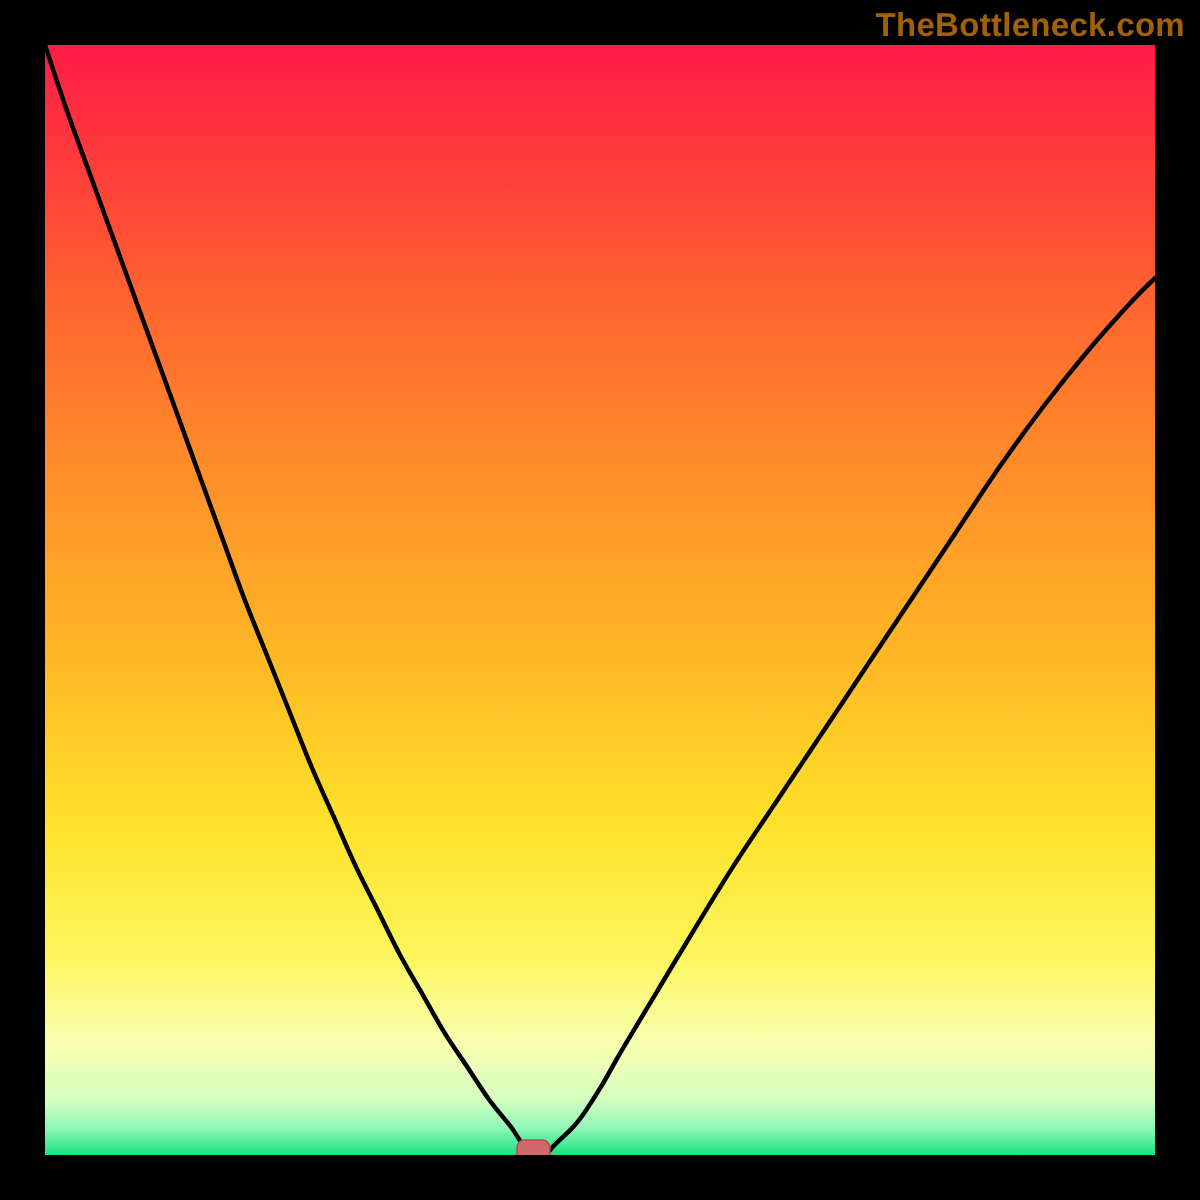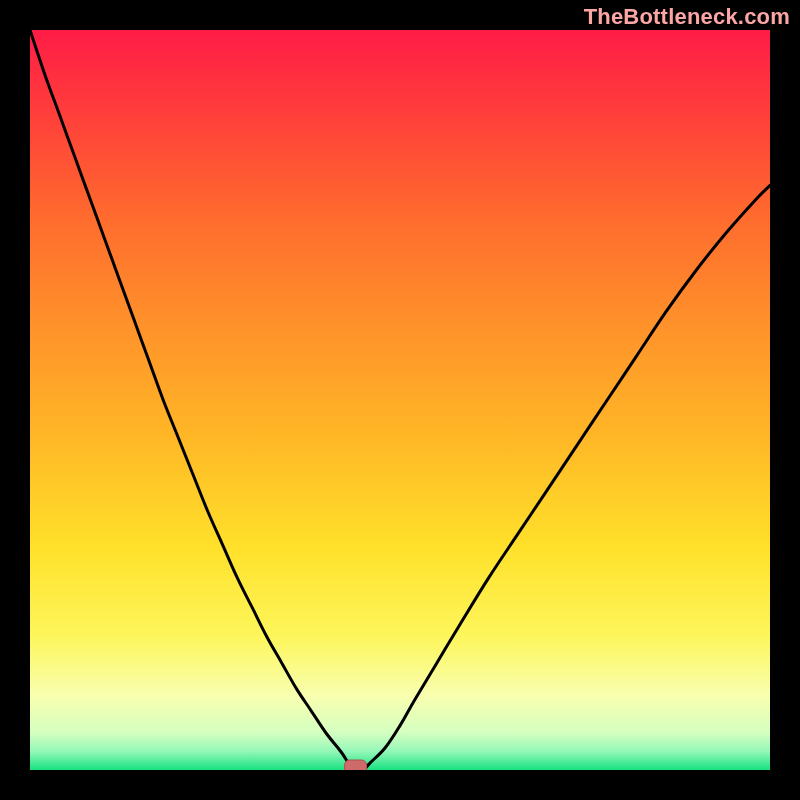--- a/index.html
+++ b/index.html
@@ -16,21 +16,21 @@
     left: 0;
     top: 0;
     width: 800px;
     height: 800px;
     background: #000;
   }
   .watermark {
     position: absolute;
     top: 4px;
     right: 10px;
-    color: #fca5a5;
+    color: #a16207;
     font-size: 22px;
     font-weight: 600;
     letter-spacing: 0.2px;
     pointer-events: none;
     user-select: none;
   }
   .plot-wrap {
     position: absolute;
     left: 30px;
     top: 30px;

